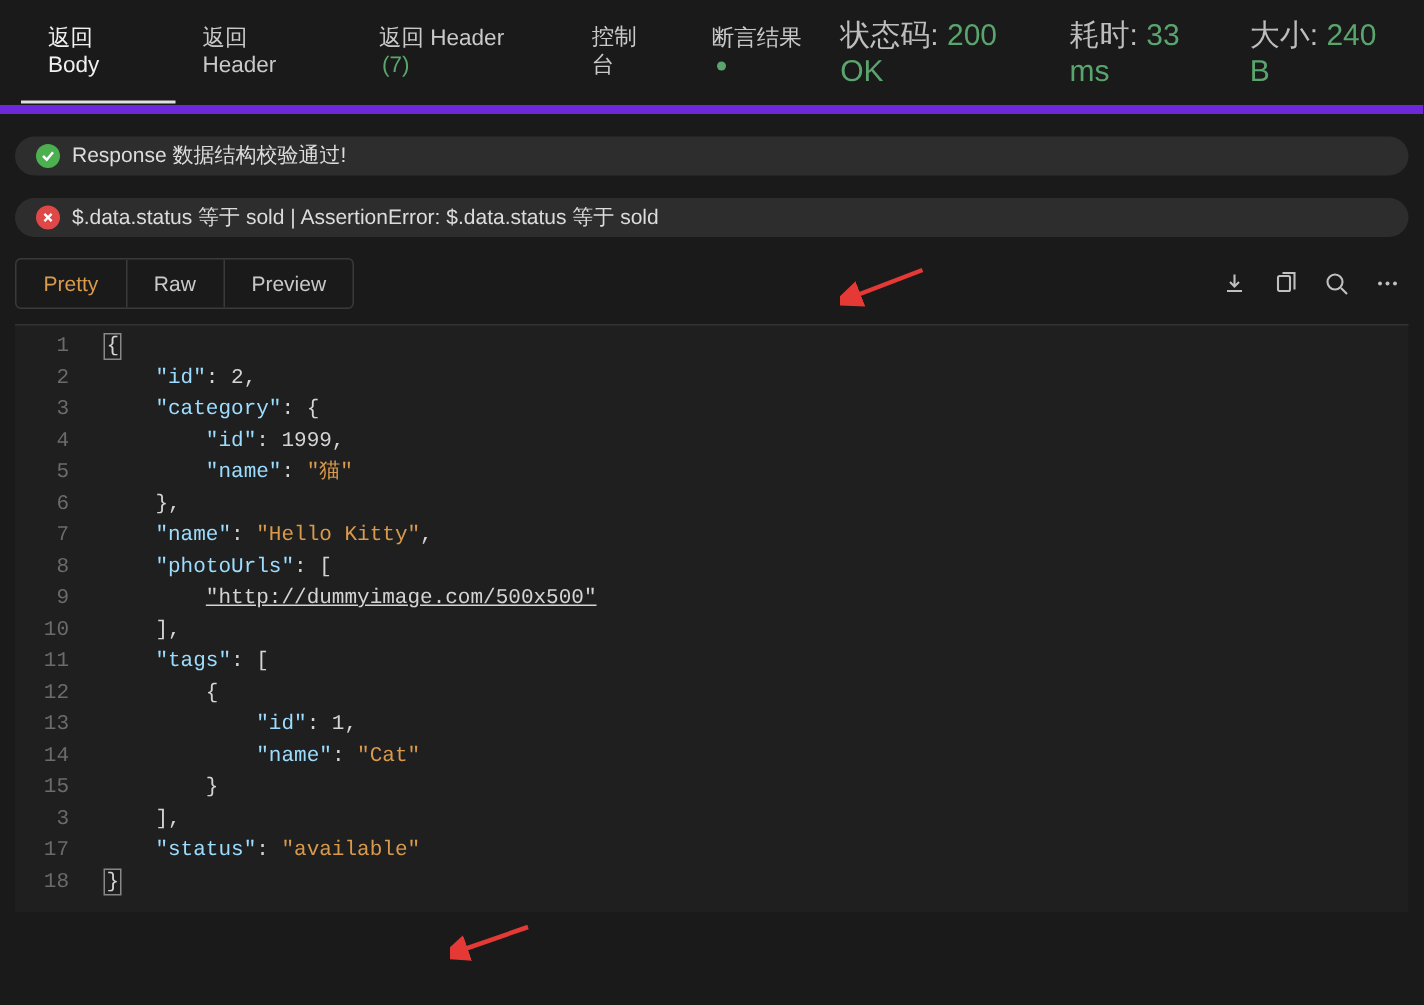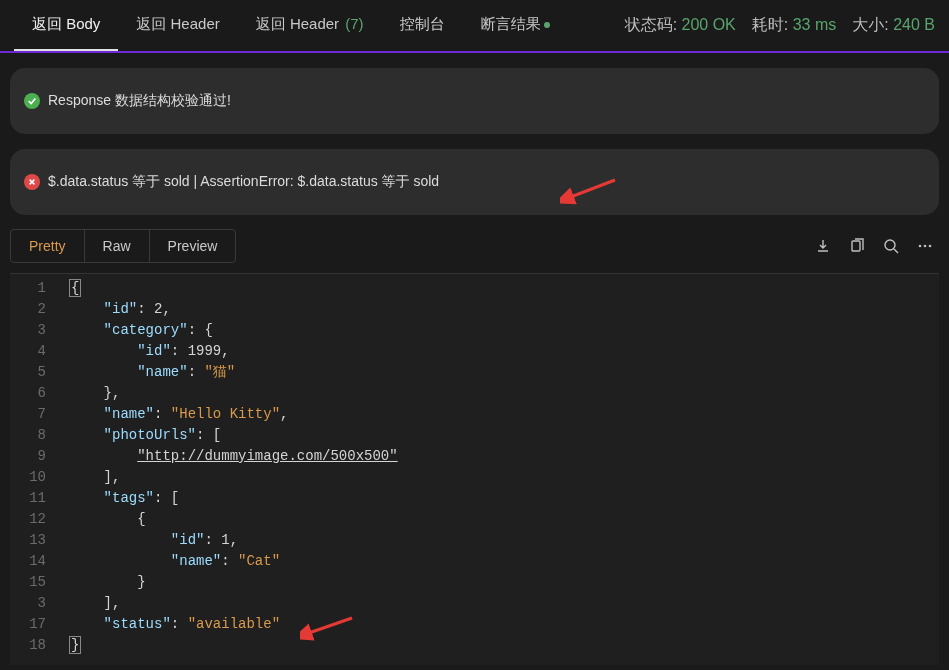--- a/index.html
+++ b/index.html
@@ -11,21 +11,21 @@
     width: 949px;
     height: 670px;
     overflow: hidden;
     border-radius: 8px;
   }
   .topbar {
     display: flex;
     align-items: center;
     justify-content: space-between;
     padding: 0 14px;
-    border-bottom: 2px solid #6d28d9;
+    border-bottom: 6px solid #6d28d9;
   }
   .tabs {
     display: flex;
     align-items: center;
   }
   .tab {
     padding: 15px 18px 15px 18px;
     color: #c9c9c9;
     cursor: pointer;
     font-size: 15px;
@@ -36,32 +36,32 @@
     border-bottom: 2px solid #e0e0e0;
   }
   .tab .count { color: #5aa56e; margin-left: 2px; }
   .dot-green {
     display:inline-block; width:6px; height:6px; background:#5aa56e; border-radius:50%;
     margin-left:3px; vertical-align: middle;
   }
   .stats {
     display: flex;
     gap: 16px;
-    font-size: 16px;
+    font-size: 20px;
     color: #bdbdbd;
     align-items: center;
   }
   .stats .val-ok { color: #5aa56e; }
   .stats .val-num { color: #5aa56e; }
 
   .panel {
     margin: 15px 10px 0 10px;
     background: #2d2d2d;
     border-radius: 15px;
-    padding: 24px 14px;
+    padding: 4px 14px;
     color: #dcdcdc;
     font-size: 14px;
   }
   .panel .row { display:flex; align-items:center; gap:8px; }
   .check-icon {
     width:16px; height:16px; border-radius:50%; background:#4caf50;
     display:inline-flex; align-items:center; justify-content:center;
     flex-shrink:0;
   }
   .check-icon svg { width:10px; height:10px; }

